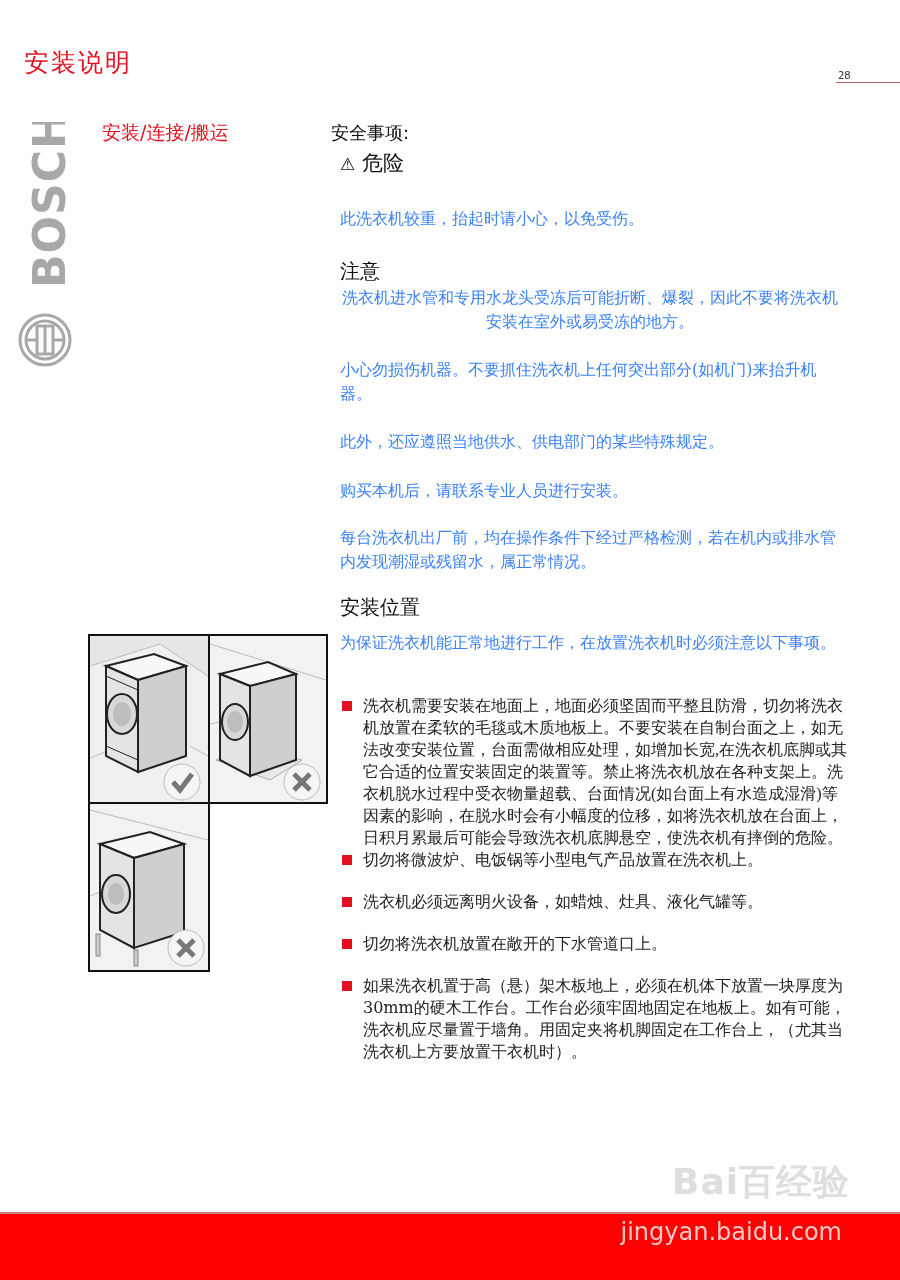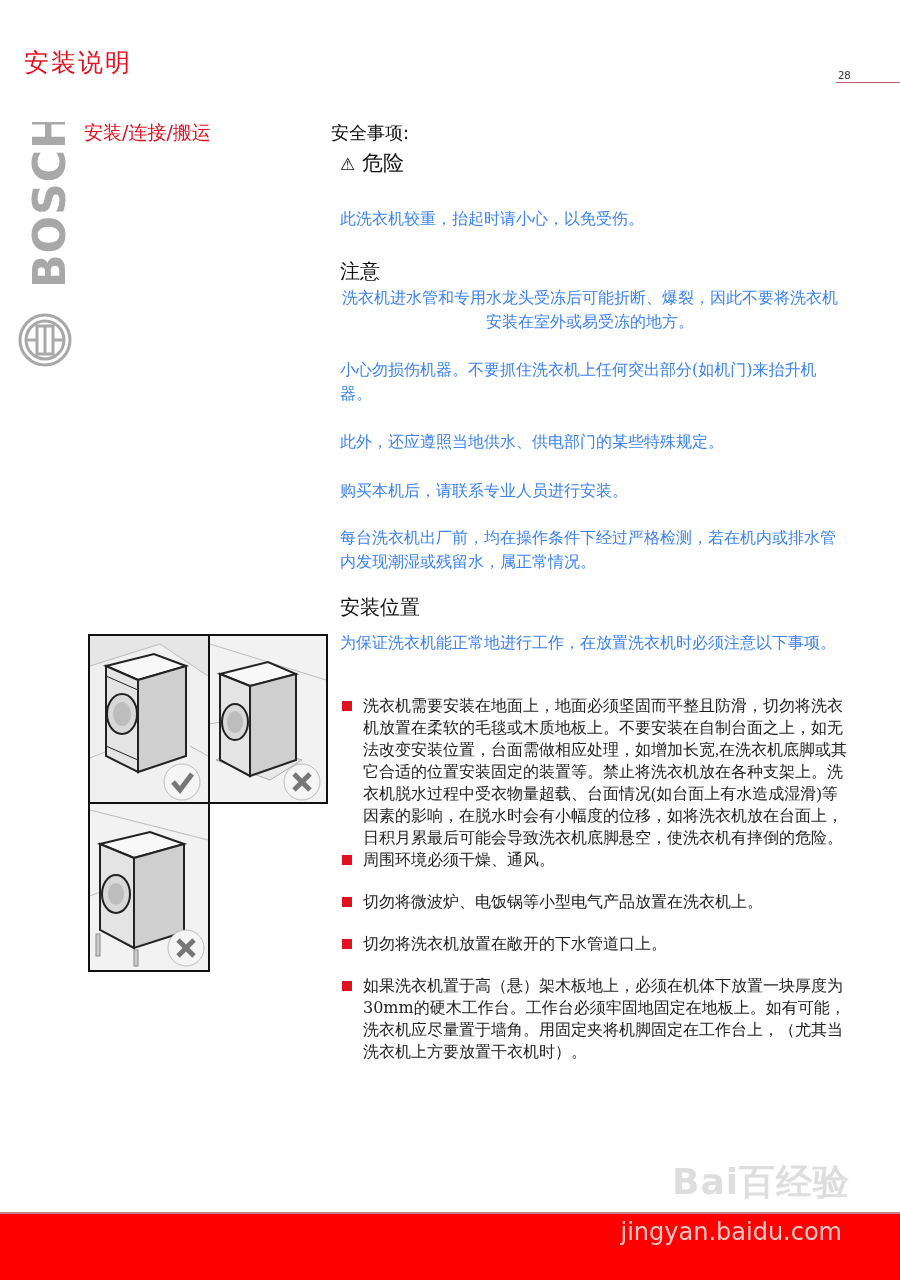--- a/index.html
+++ b/index.html
@@ -5,21 +5,21 @@
   html, body { margin:0; padding:0; }
   body { width:900px; height:1280px; position:relative; overflow:hidden; background:#ffffff;
          font-family:"DejaVu Serif", "Liberation Serif", serif; color:#1a1a1a; }
   .abs { position:absolute; }
   .sans { font-family:"DejaVu Sans", "Liberation Sans", sans-serif; }
   .page-title { left:24px; top:46px; font-size:25px; color:#e3101f; letter-spacing:2px; }
   .page-num { left:838px; top:70px; font-size:10px; color:#333; }
   .page-rule { left:836px; top:82px; width:64px; height:1px; background:#c0606a; }
   .brand { left:18px; top:122px; width:56px; height:170px; }
   .logo { left:17px; top:312px; width:56px; height:56px; }
-  .section-head { left:84px; top:120px; font-size:19px; color:#e3101f; }
+  .section-head { left:102px; top:120px; font-size:19px; color:#e3101f; }
   .safety { left:331px; top:121px; font-size:18px; color:#111;text-align:center; }
   .danger { left:340px; top:149px; font-size:21px; color:#111; }
   .sub-head { font-size:20px; color:#111; left:340px; }
   .para { left:340px; width:500px; font-size:16px; line-height:24px; color:#3b82f6; }
   .bullets { left:340px; width:510px; margin:0; padding:0; list-style:none; }
   .bullets li { position:relative; padding-left:23px; font-size:16px; line-height:22px; color:#222; }
   .bullet-sq { position:absolute; left:2px; top:6px; width:10px; height:10px; background:#e3101f; }
   .figs { left:88px; top:634px; width:240px; height:338px; }
   .fig-box { position:absolute; border:2px solid #111; background:#f2f2f2; box-sizing:border-box; overflow:hidden; }
   .footer-band { left:0; top:1212px; width:900px; height:68px; background:#ff0000; border-top:2px solid #c98080; }
@@ -68,28 +68,25 @@
 <div class="abs sub-head sans" style="top:594px;">安装位置</div>
 <div class="abs para" style="top:630px; line-height:25px;">为保证洗衣机能正常地进行工作，在放置洗衣机时必须注意以下事项。</div>
 
 <ul class="abs bullets" style="top:695px;">
   <li style="font-family:Liberation Serif, serif;">
     <span class="bullet-sq"></span>
     <span>洗衣机需要安装在地面上，地面必须坚固而平整且防滑，切勿将洗衣机放置在柔软的毛毯或木质地板上。不要安装在自制台面之上，如无法改变安装位置，台面需做相应处理，如增加长宽,在洗衣机底脚或其它合适的位置安装固定的装置等。禁止将洗衣机放在各种支架上。洗衣机脱水过程中受衣物量超载、台面情况(如台面上有水造成湿滑)等因素的影响，在脱水时会有小幅度的位移，如将洗衣机放在台面上，日积月累最后可能会导致洗衣机底脚悬空，使洗衣机有摔倒的危险。</span>
   </li>
   <li style="margin-bottom:20px;">
     <span class="bullet-sq"></span>
-    <span>周围环境必须干燥、通风。</span>
-  </li>
-  <li style="margin-bottom:20px;">
-    <span class="bullet-sq"></span>
     <span>切勿将微波炉、电饭锅等小型电气产品放置在洗衣机上。</span>
   </li>
   <li style="margin-bottom:20px;">
     <span class="bullet-sq"></span>
+    <span>洗衣机必须远离明火设备，如蜡烛、灶具、液化气罐等。</span>
   </li>
   <li style="margin-bottom:20px;">
     <span class="bullet-sq"></span>
   </li>
   <li style="margin-bottom:20px;">
     <span class="bullet-sq"></span>
     <span>切勿将洗衣机放置在敞开的下水管道口上。</span>
   </li>
   <li>
     <span class="bullet-sq"></span>

